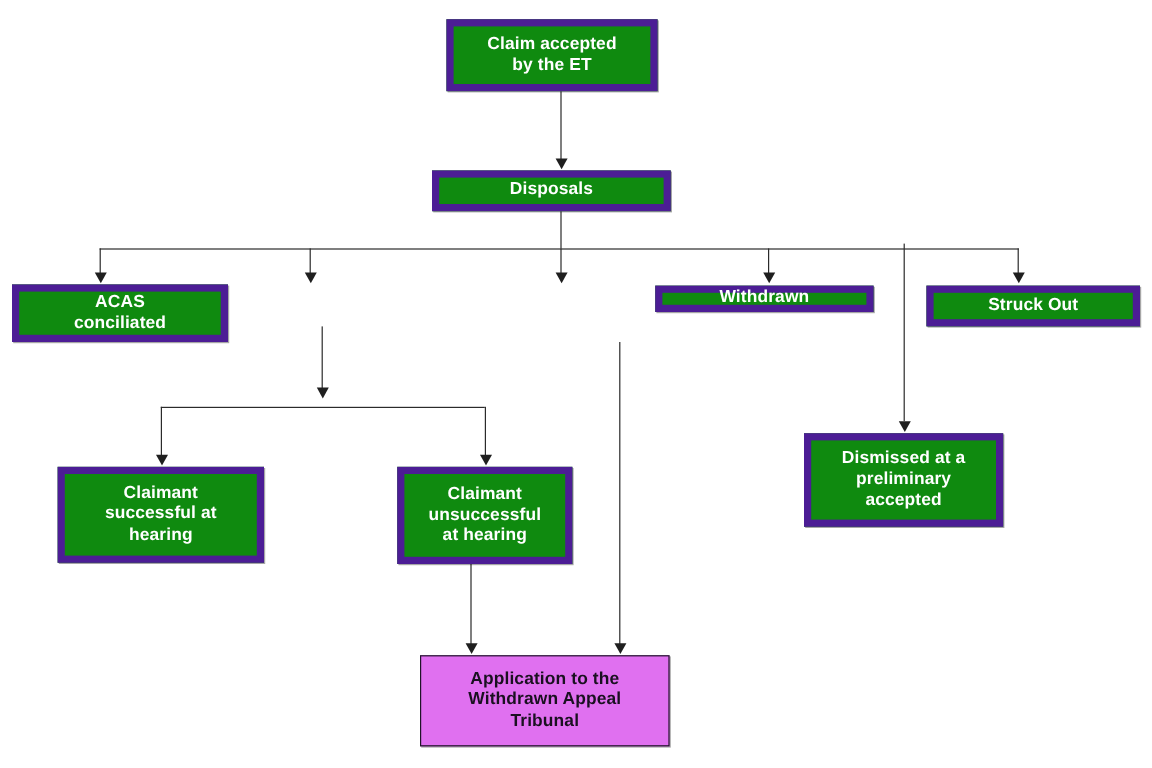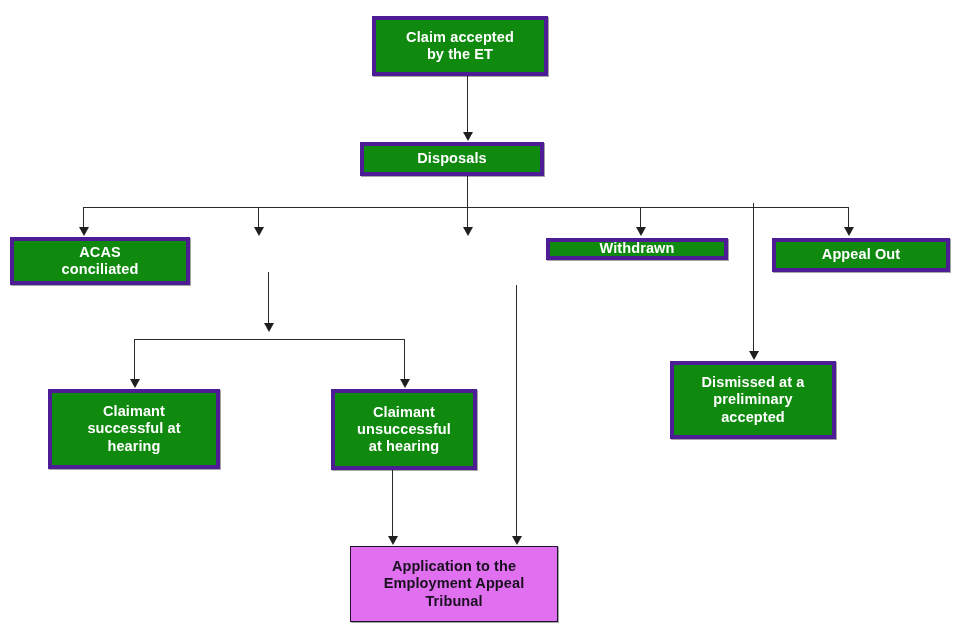--- a/index.html
+++ b/index.html
@@ -13,21 +13,21 @@
   #canvas {
     position: relative;
     width: 960px;
     height: 640px;
     background: #ffffff;
     overflow: hidden;
   }
   .node {
     position: absolute;
     box-sizing: border-box;
-    border: 4px solid #4c1d95;
+    border: 6px solid #4c1d95;
     display: flex;
     align-items: center;
     justify-content: center;
     text-align: center;
     line-height: 1.18;
     font-size: 14.5px;
     font-weight: bold;
     letter-spacing: 0.1px;
     padding: 2px 4px;
     z-index: 3;
@@ -72,37 +72,37 @@
 </head>
 <body>
 
 <div id="canvas">
 
   <div class="node green" style="left:372px; top:16px; width:176px; height:60px;">
     <span class="label">Claim accepted
 by the ET</span>
   </div>
 
-  <div class="node green" style="left:360px; top:142px; width:184px; height:34px;justify-content:center;">
+  <div class="node green" style="left:360px; top:142px; width:199px; height:34px;justify-content:center;">
     <span class="label">Disposals</span>
   </div>
 
   <div class="node green" style="left:10px; top:237px; width:180px; height:48px;">
     <span class="label">ACAS
 conciliated</span>
   </div>
 
 
 
   <div class="node green" style="left:546px; top:238px; width:182px; height:22px;">
     <span class="label">Withdrawn</span>
   </div>
 
   <div class="node green" style="left:772px; top:238px; width:178px; height:34px;">
-    <span class="label">Appeal Out</span>
+    <span class="label">Struck Out</span>
   </div>
 
   <div class="node green" style="left:48px; top:389px; width:172px; height:80px;">
     <span class="label">Claimant
 successful at
 hearing</span>
   </div>
 
   <div class="node green" style="left:331px; top:389px; width:146px; height:81px;">
     <span class="label">Claimant
@@ -111,21 +111,21 @@
   </div>
 
   <div class="node green" style="left:670px; top:361px; width:166px; height:78px;">
     <span class="label">Dismissed at a
 preliminary
 accepted</span>
   </div>
 
   <div class="node magenta" style="left:350px; top:546px; width:208px; height:76px;">
     <span class="label">Application to the
-Employment Appeal
+Withdrawn Appeal
 Tribunal</span>
   </div>
 
   <div class="edge-v" style="left:467px; top:76px; height:57px;"></div>
   <div class="arrowhead" style="left:463px; top:132px;"></div>
 
   <div class="edge-v" style="left:467px; top:176px; height:31px;"></div>
 
   <div class="edge-h" style="left:83px; top:207px; width:766px;"></div>
 

